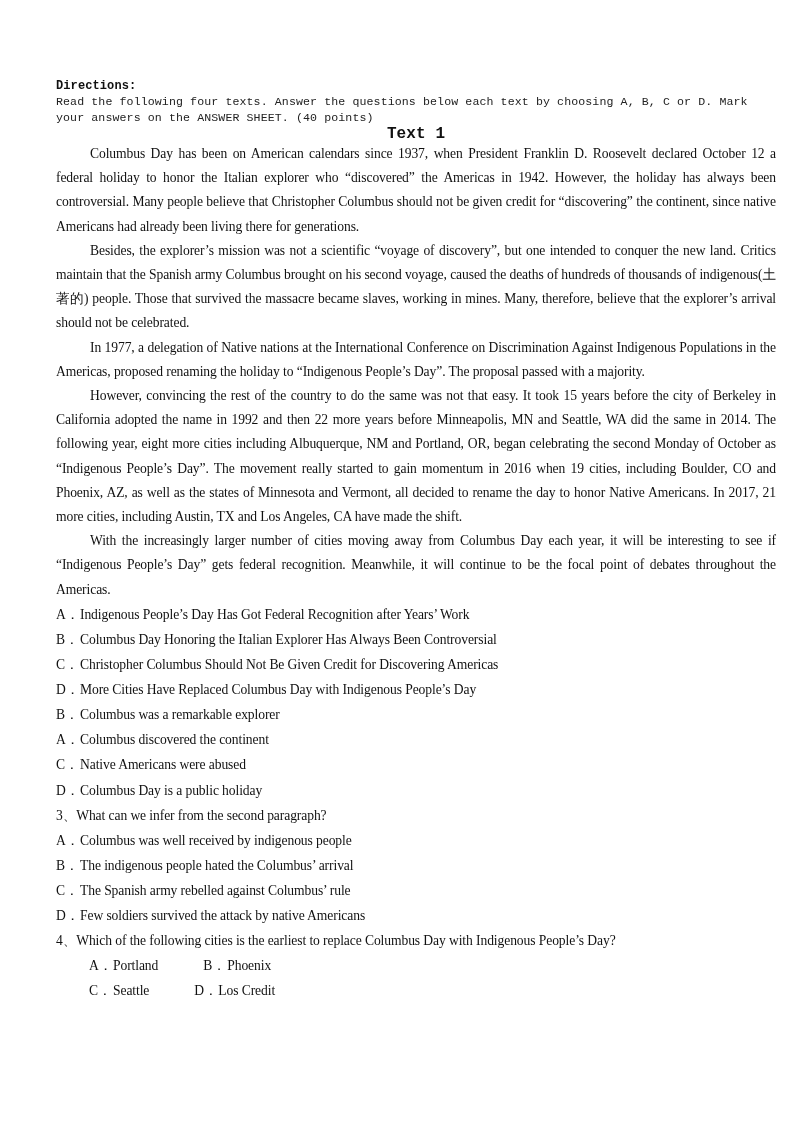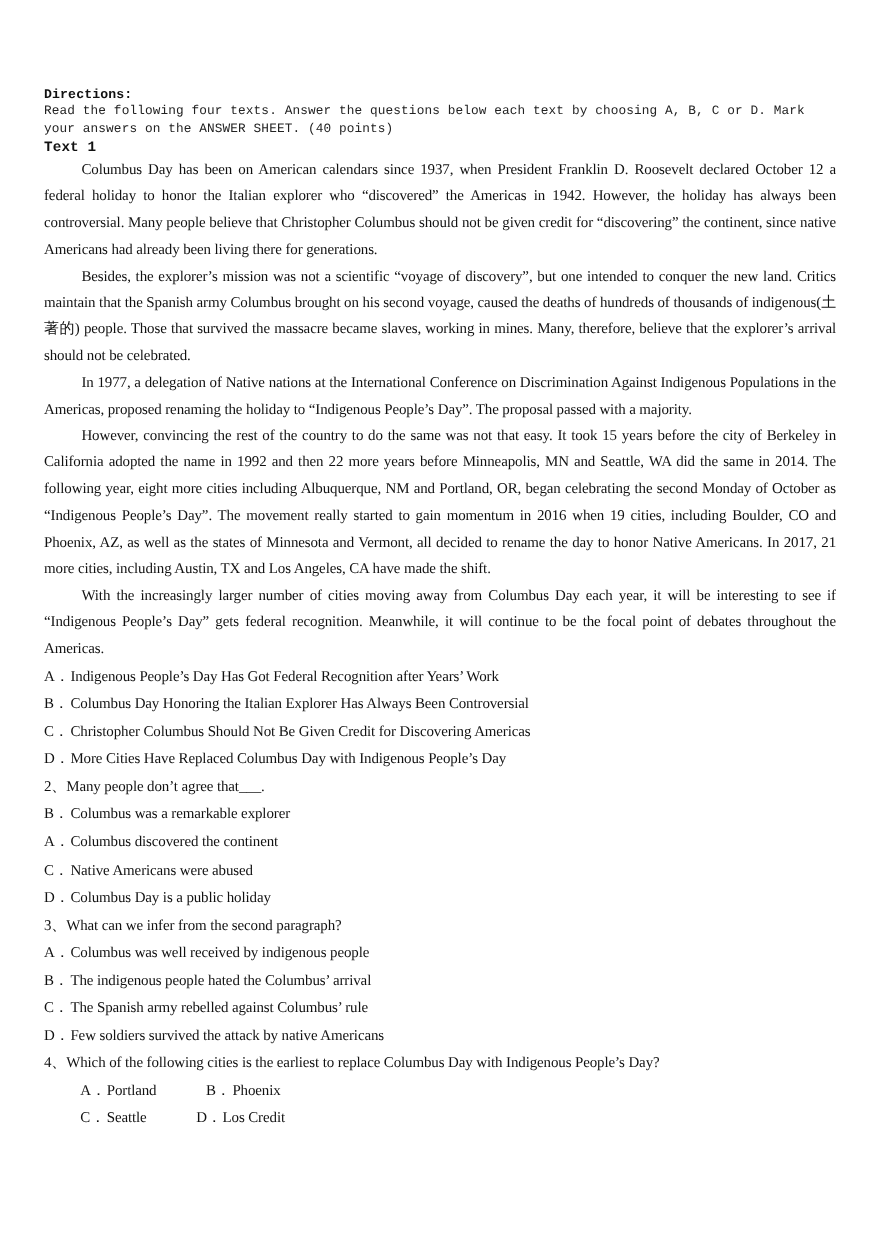--- a/index.html
+++ b/index.html
@@ -1,21 +1,21 @@
 <!DOCTYPE html>
 <html><head>
 <meta charset="utf-8">
 <style>
   html, body { margin: 0; padding: 0; background: #ffffff; }
   body { width: 794px; height: 1123px; position: relative; overflow: hidden; color: #111; }
-  .page { position: absolute; left: 40px; top: 78px; width: 720px; }
+  .page { position: absolute; left: 56px; top: 78px; width: 720px; }
   .mono { font-family: "Liberation Mono", "DejaVu Sans Mono", monospace; font-size: 11.6px; line-height: 16px; letter-spacing: 0.1px; }
   .dir-title { font-weight: bold; font-size: 12px; }
   .dir-body { color: #222; }
-  .text-title { text-align: left; font-weight: bold; font-size: 13px; line-height: 16px; margin: 0; }
+  .text-title { text-align: center; font-weight: bold; font-size: 16px; line-height: 16px; margin: 0; }
   .serif { font-family: "Liberation Serif", "DejaVu Serif", serif; font-size: 13.6px; line-height: 24.2px; letter-spacing: -0.1px; }
   .para { text-indent: 34px; margin: 0; text-align: justify; }
   .q { margin: 0; line-height: 25.1px; }
   .opt { margin: 0; line-height: 25.1px; }
   .opt .letter { display: inline-block; width: 24px; }
   .inline-opt { display: inline-block; margin-right: 12px; margin-left: 33px; }
   .inline-opt .letter { display: inline-block; width: 24px; }
 </style>
 </head>
 <body>
@@ -36,21 +36,20 @@
     <p class="para">With the increasingly larger number of cities moving away from Columbus Day each year, it will be interesting to see if “Indigenous People’s Day” gets federal recognition. Meanwhile, it will continue to be the focal point of debates throughout the Americas.</p>
   </div>
 
   <div class="serif">
 
     <p class="opt"><span class="letter">A．</span><span>Indigenous People’s Day Has Got Federal Recognition after Years’ Work</span></p>
     <p class="opt"><span class="letter">B．</span><span>Columbus Day Honoring the Italian Explorer Has Always Been Controversial</span></p>
     <p class="opt"><span class="letter">C．</span><span>Christopher Columbus Should Not Be Given Credit for Discovering Americas</span></p>
     <p class="opt"><span class="letter">D．</span><span>More Cities Have Replaced Columbus Day with Indigenous People’s Day</span></p>
 
-    <p class="q">2、Many people don’t agree that___.</p>
     <p class="opt"><span class="letter">B．</span><span>Columbus was a remarkable explorer</span></p>
     <p class="opt"><span class="letter">A．</span><span>Columbus discovered the continent</span></p>
     <p class="opt"><span class="letter">C．</span><span>Native Americans were abused</span></p>
     <p class="opt"><span class="letter">D．</span><span>Columbus Day is a public holiday</span></p>
 
     <p class="q">3、What can we infer from the second paragraph?</p>
     <p class="opt"><span class="letter">A．</span><span>Columbus was well received by indigenous people</span></p>
     <p class="opt"><span class="letter">B．</span><span>The indigenous people hated the Columbus’ arrival</span></p>
     <p class="opt"><span class="letter">C．</span><span>The Spanish army rebelled against Columbus’ rule</span></p>
     <p class="opt"><span class="letter">D．</span><span>Few soldiers survived the attack by native Americans</span></p>

